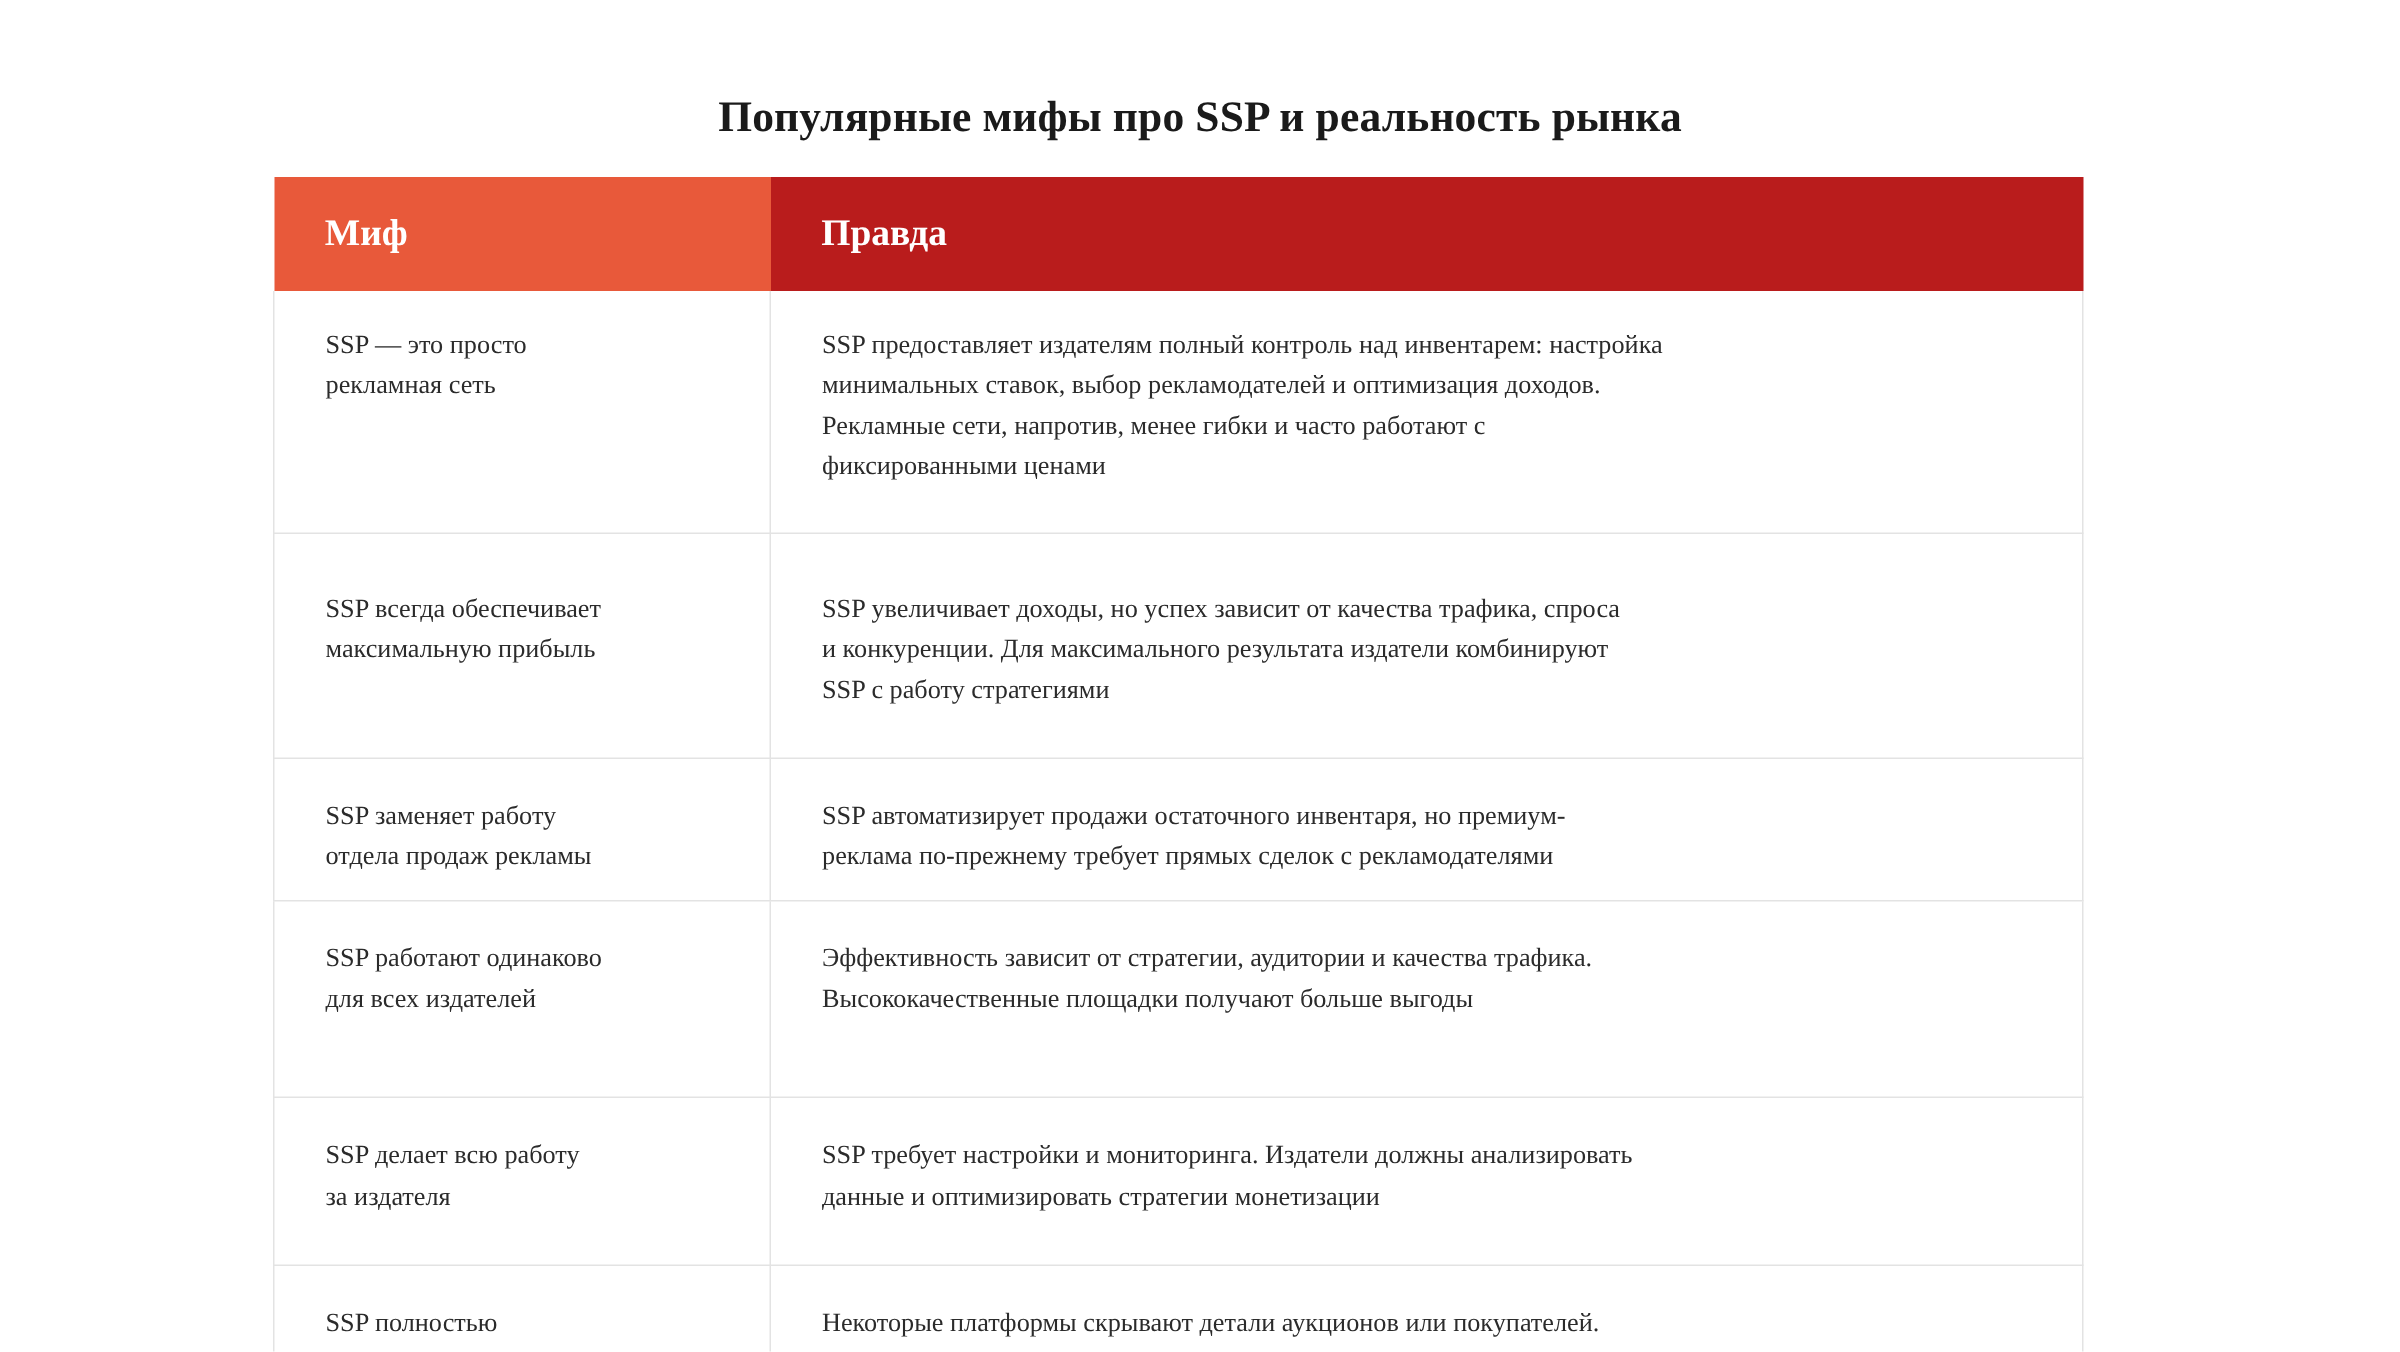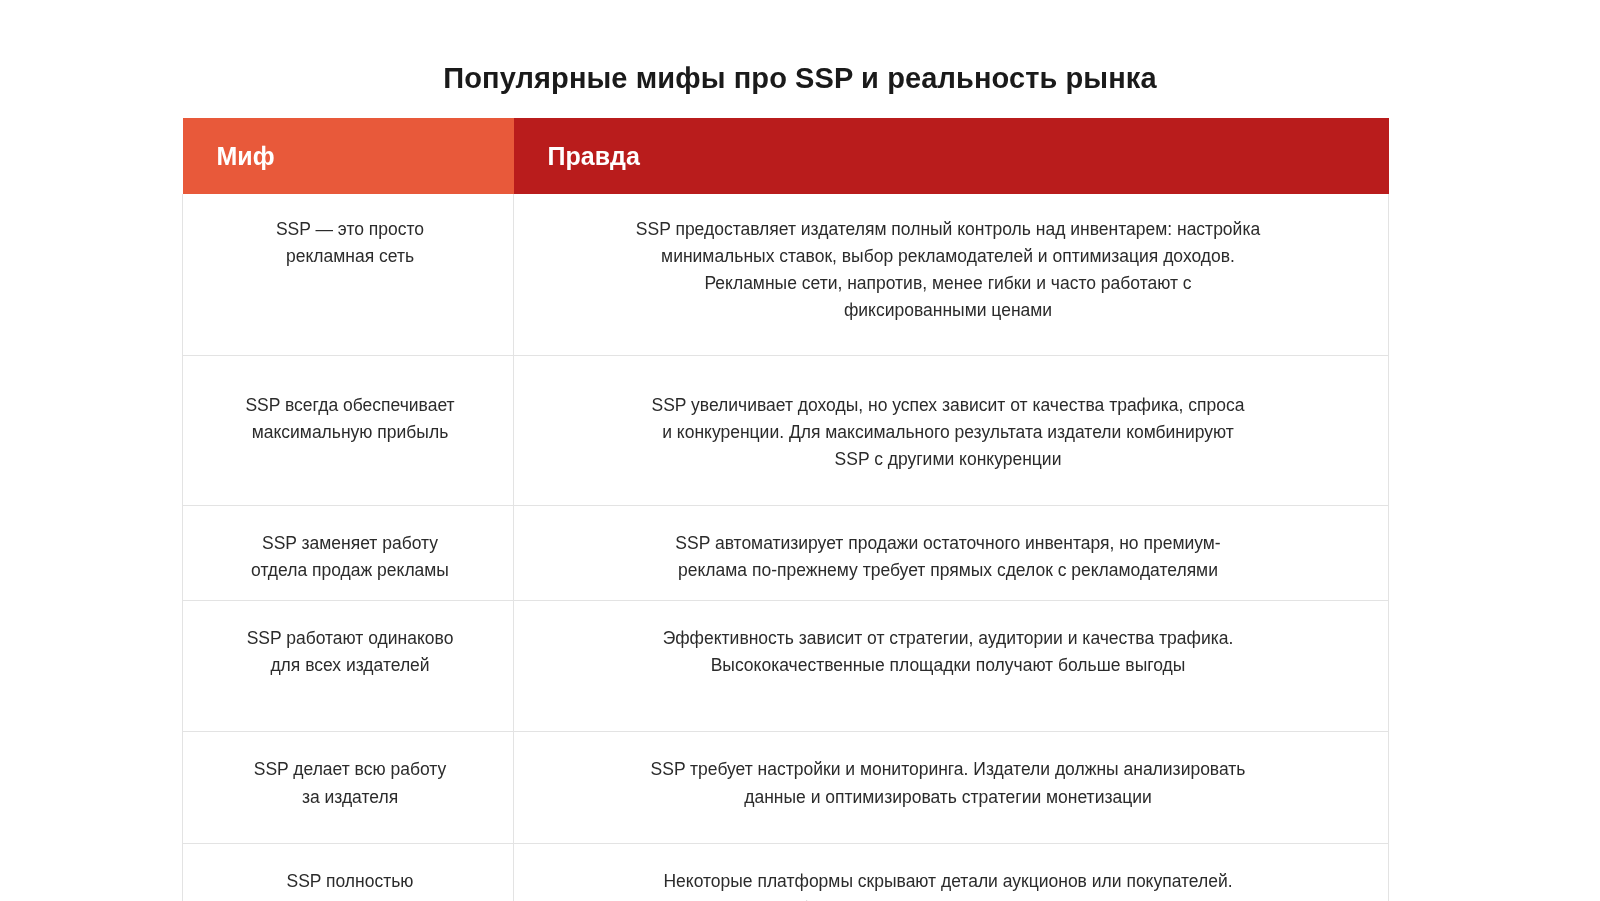--- a/index.html
+++ b/index.html
@@ -12,20 +12,21 @@
     height: 901px;
     font-family: "Liberation Sans", sans-serif;
     color: #1f1f1f;
     overflow: hidden;
   }
   .page {
     position: relative;
     width: 1600px;
     height: 790px;
     box-sizing: border-box;
+    font-family: Liberation Serif, serif;
   }
   .title {
     text-align: center;
     font-size: 29px;
     font-weight: bold;
     color: #1a1a1a;
     letter-spacing: 0.1px;
     margin: 0;
     padding-top: 62px;
   }
@@ -72,21 +73,20 @@
   }
   table.myths tbody tr td:first-child {
     border-right: 1px solid #e3e3e3;
   }
   table.myths tbody tr:last-child td {
     border-bottom: 1px solid #e3e3e3;
   }
   .cell-text {
     display: block;
     white-space: pre-line;
-    text-align: center;
   }
   td.myth-cell .cell-text {
     max-width: 270px;
   }
   td.truth-cell .cell-text {
     max-width: 800px;
   }
   
   tbody tr.r0 td { padding-bottom: 30px; }
   tbody tr.r1 td { padding-top: 36px; padding-bottom: 32px; }
@@ -128,21 +128,21 @@
             </td>
         </tr>
         <tr class="r1">
           <td class="myth-cell">
               <span class="cell-text">SSP всегда обеспечивает
 максимальную прибыль</span>
             </td>
           <td class="truth-cell">
               <span class="cell-text">SSP увеличивает доходы, но успех зависит от качества трафика, спроса
 и конкуренции. Для максимального результата издатели комбинируют
-SSP с другими конкуренции</span>
+SSP с работу стратегиями</span>
             </td>
         </tr>
         <tr class="r2">
           <td class="myth-cell">
               <span class="cell-text">SSP заменяет работу
 отдела продаж рекламы</span>
             </td>
           <td class="truth-cell">
               <span class="cell-text">SSP автоматизирует продажи остаточного инвентаря, но премиум-
 реклама по-прежнему требует прямых сделок с рекламодателями</span>

